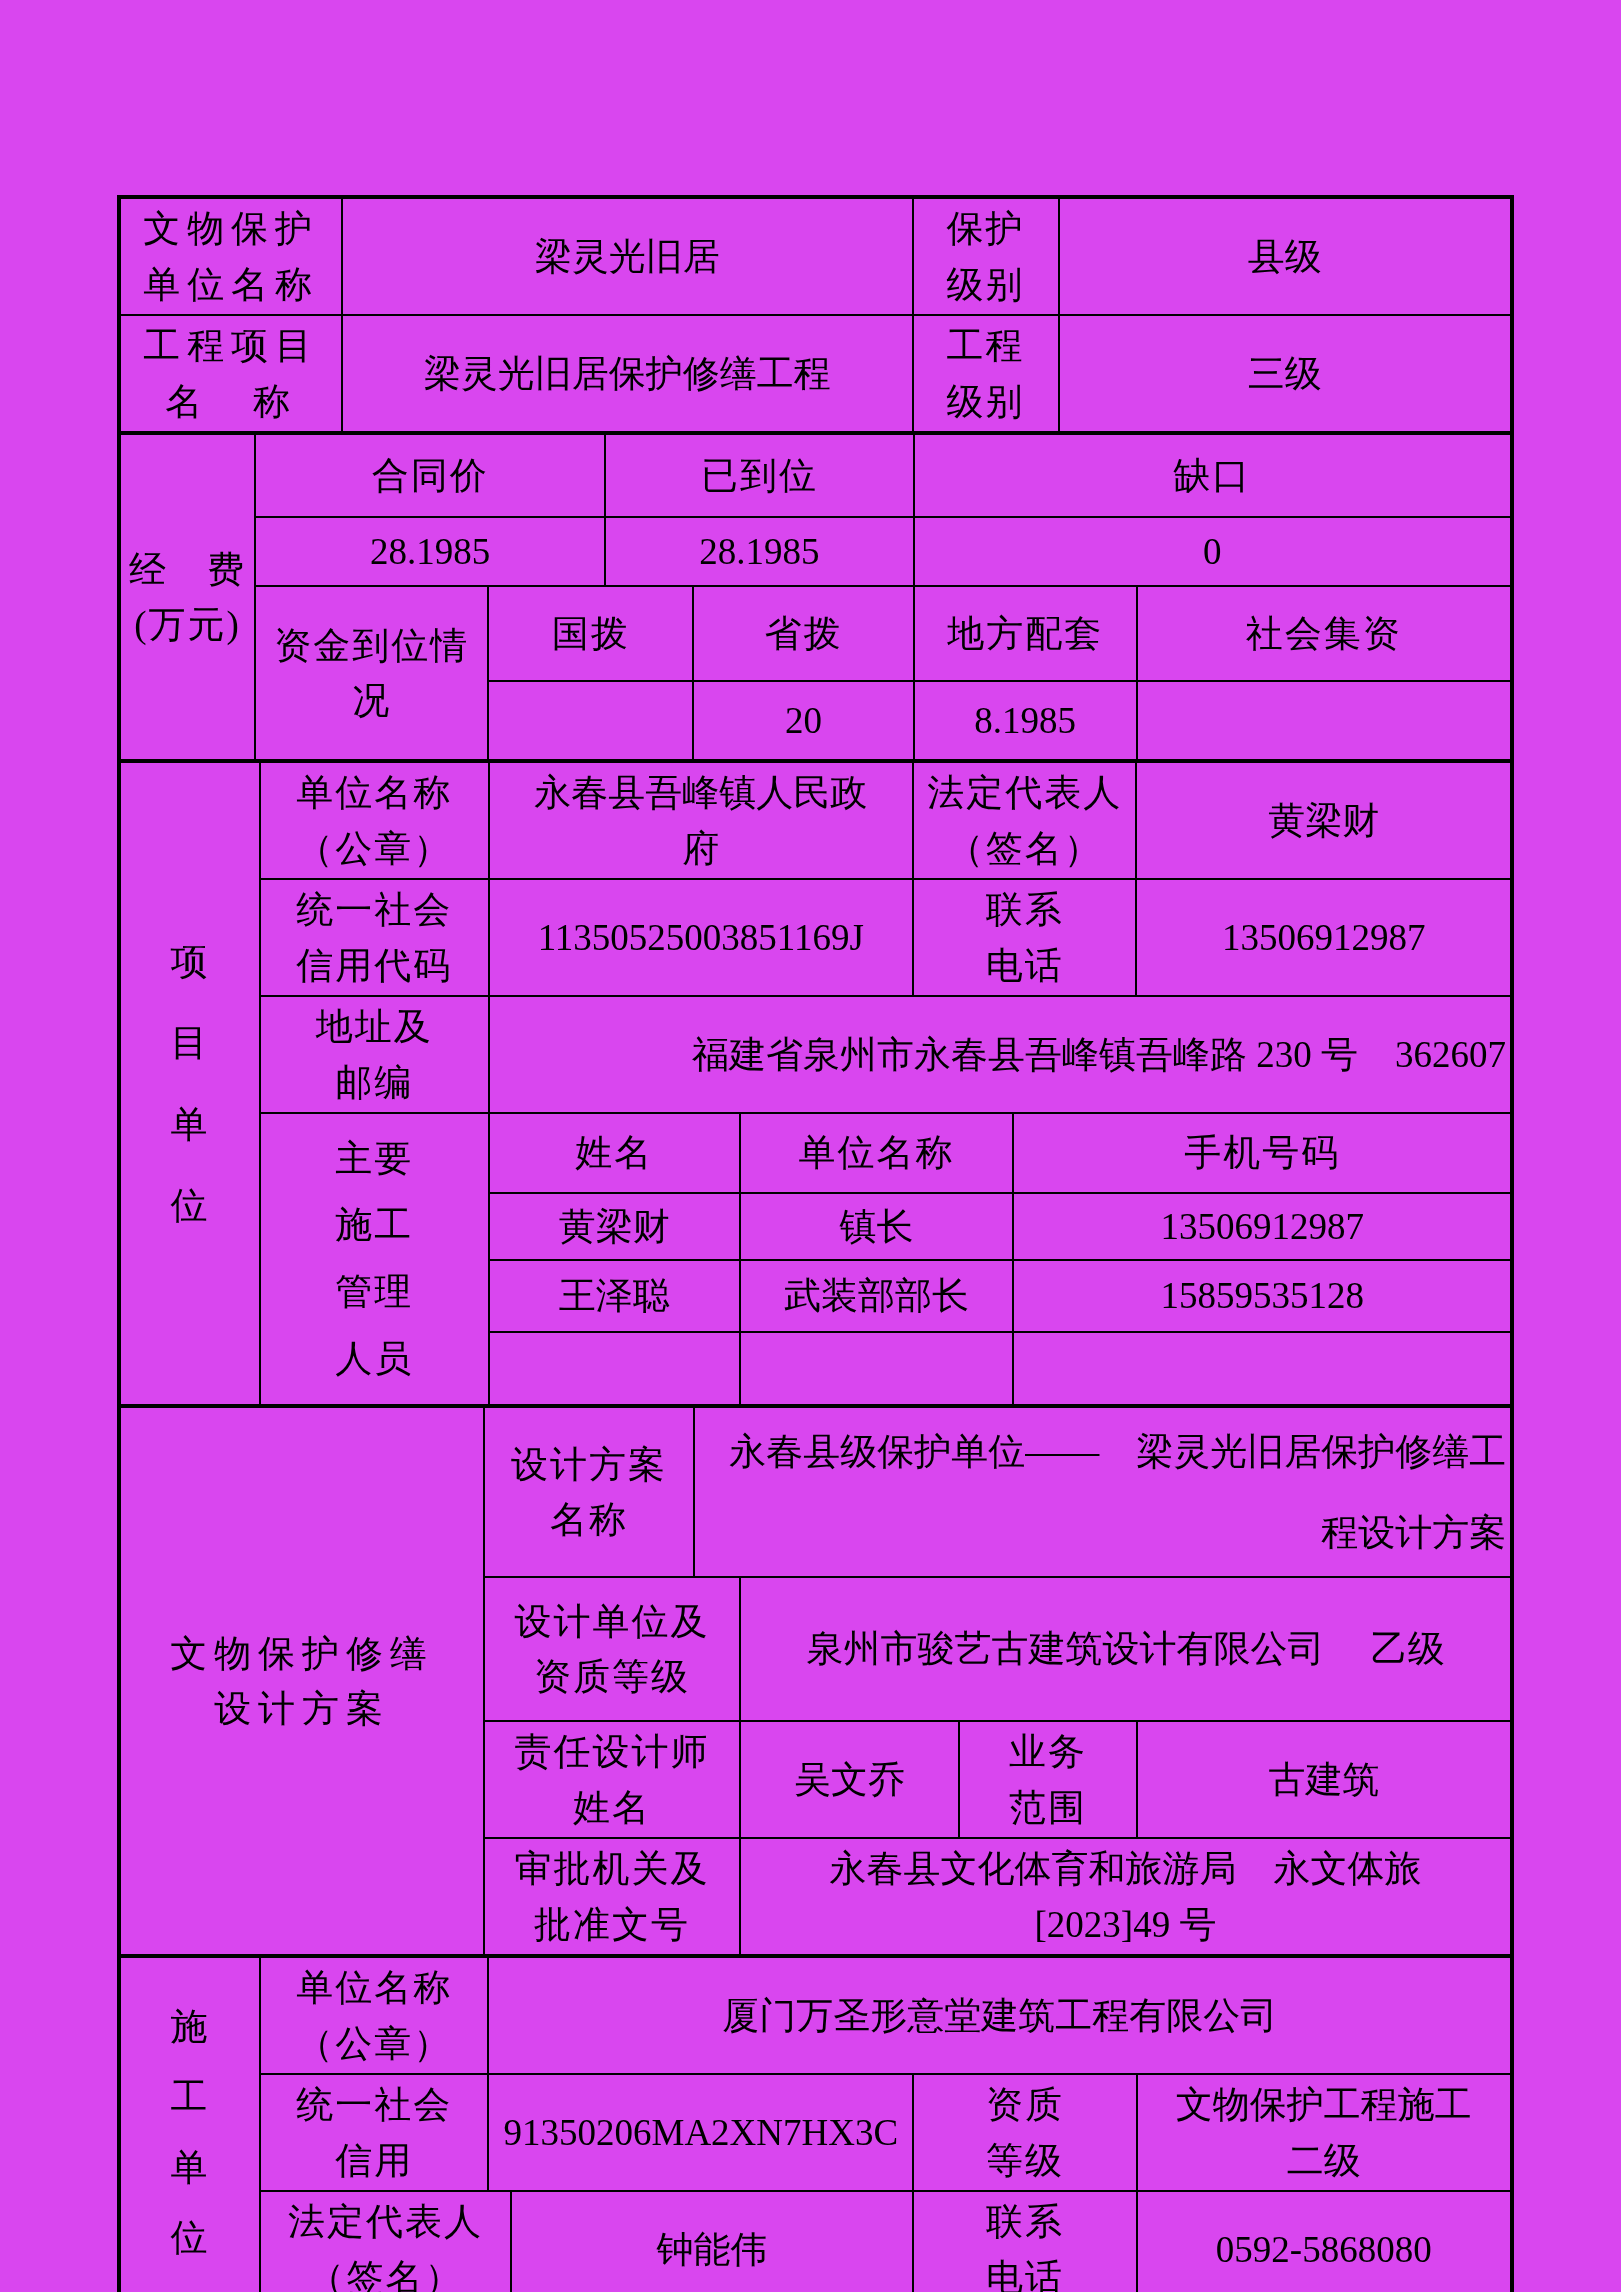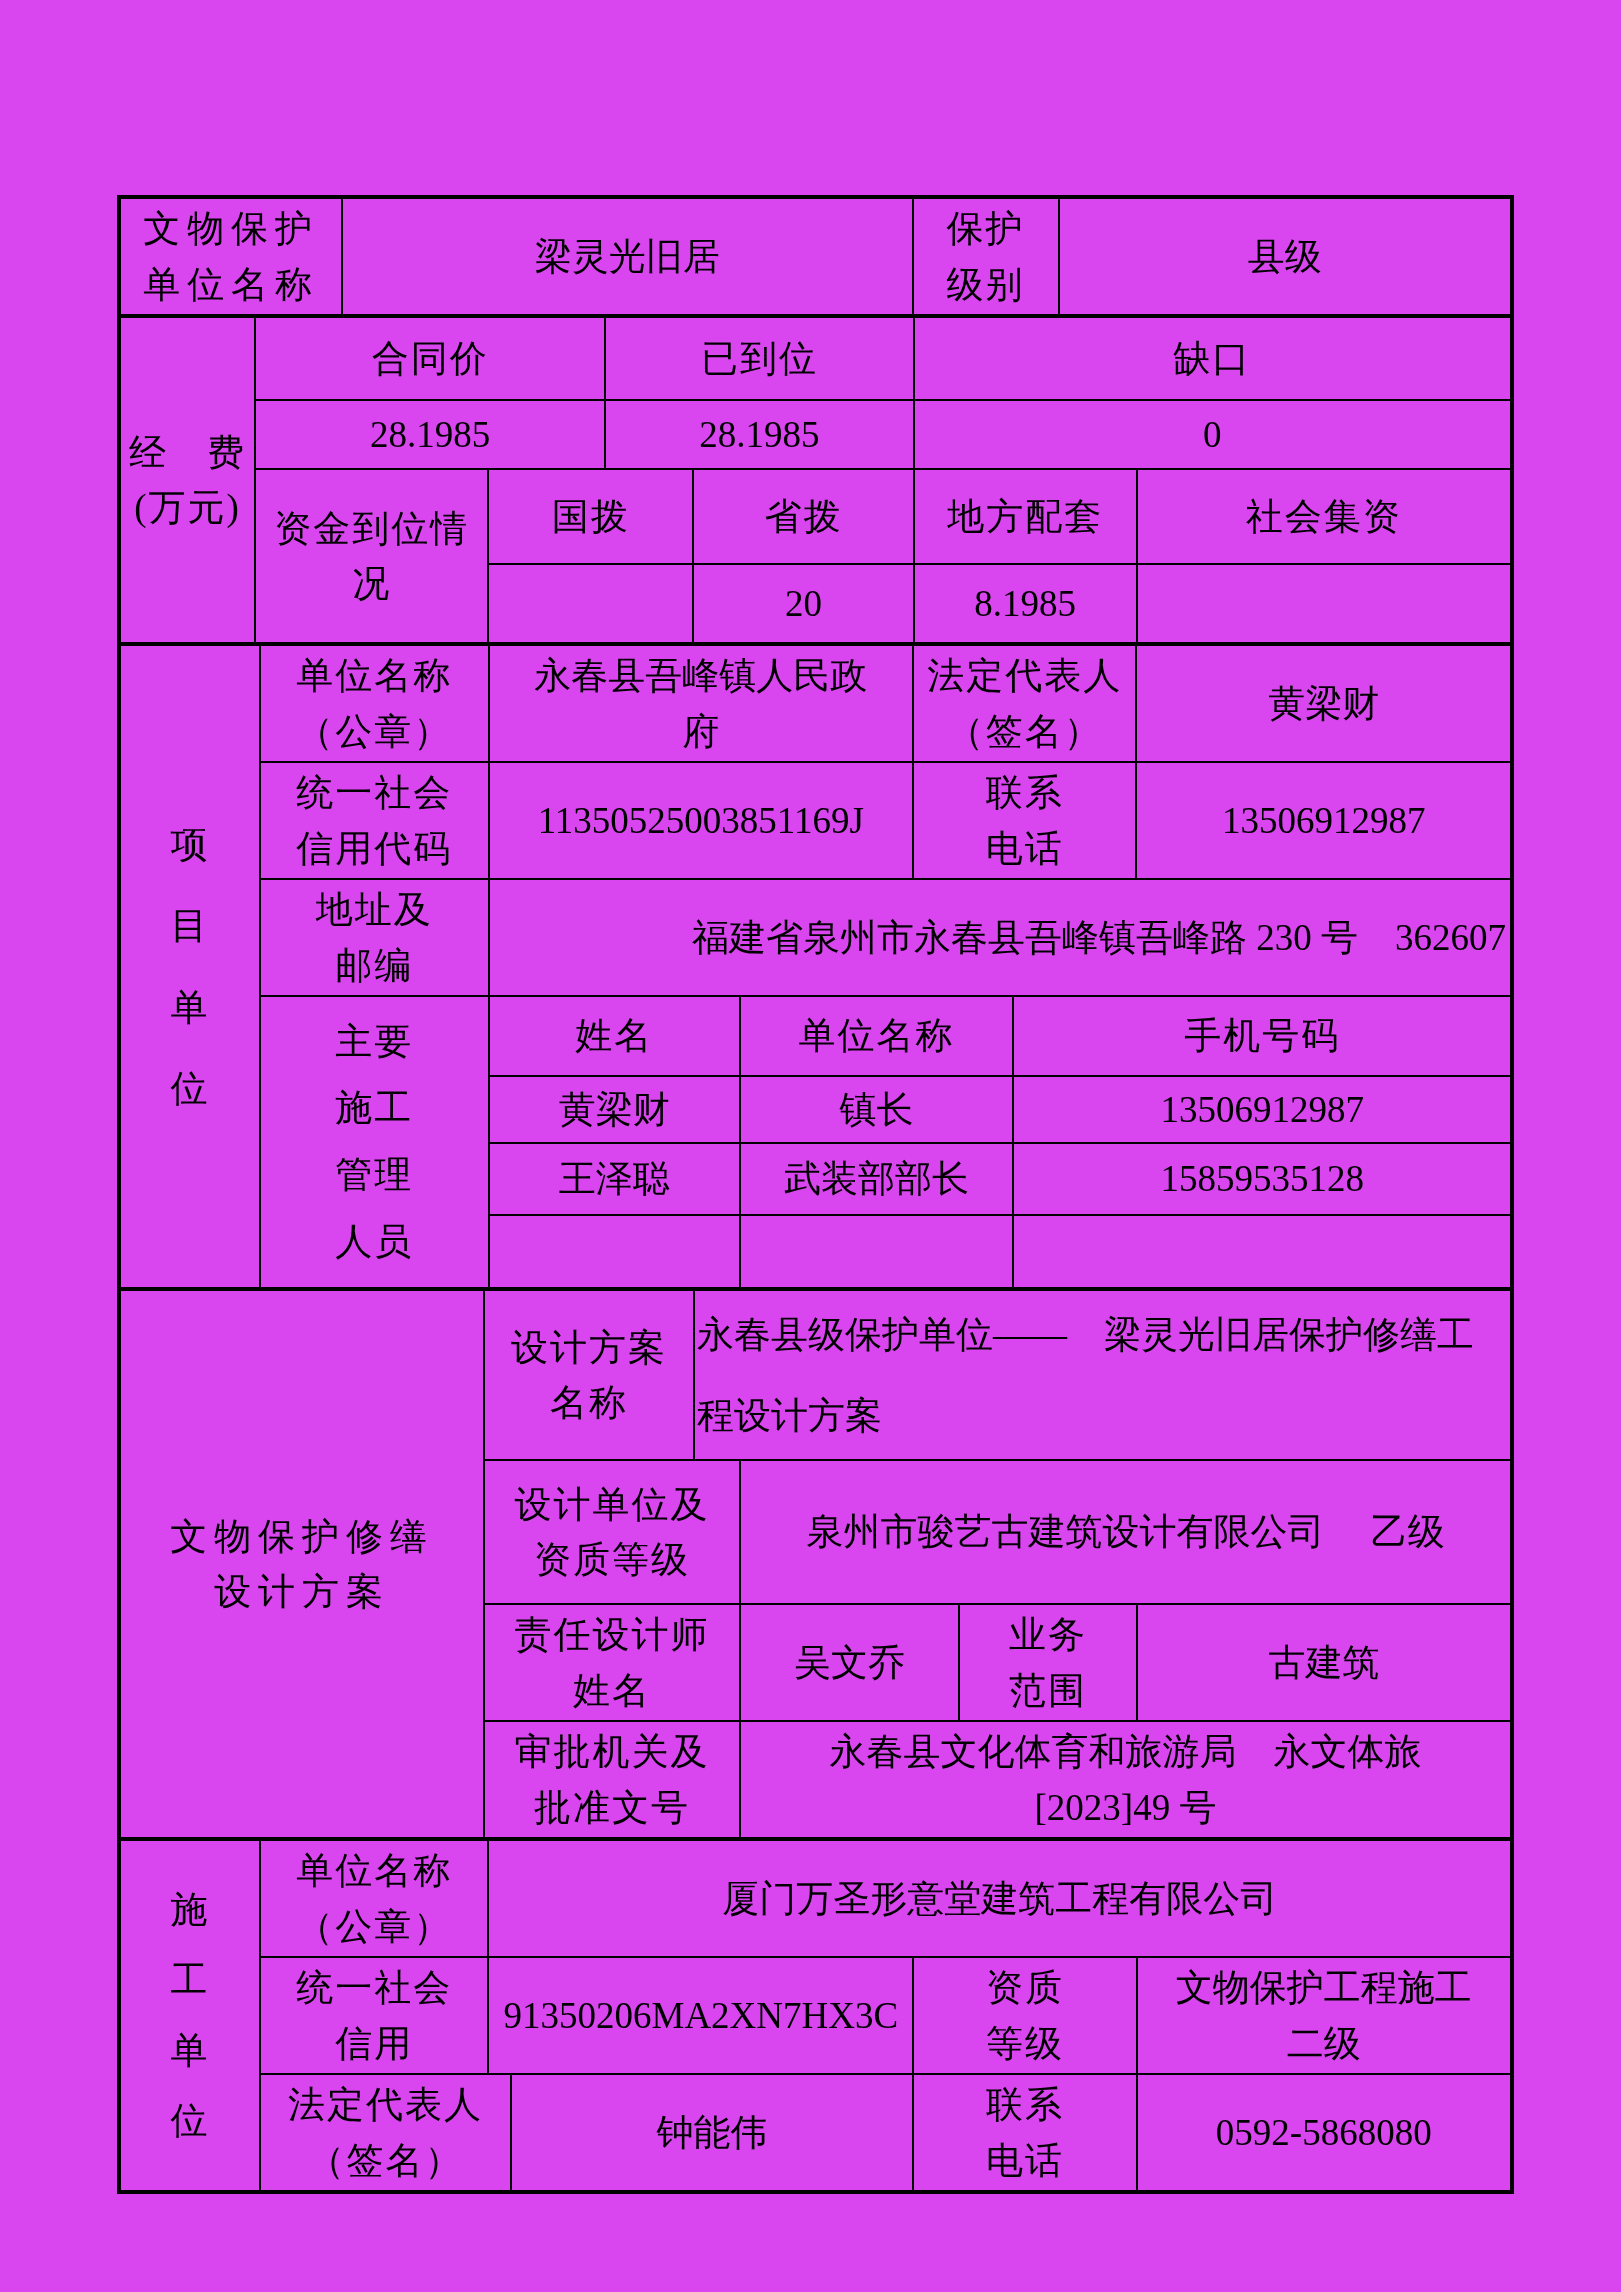--- a/index.html
+++ b/index.html
@@ -30,21 +30,21 @@
     padding:2px 3.9px;
     overflow:hidden;
     word-break:break-all;
   }
   .lab{letter-spacing:2px;}
   .ls7{letter-spacing:6.9px;}
   .left{text-align:right;padding-left:25px;}
   .lh22{line-height:2.2;}
   .lh19{line-height:1.9;}
   .lh18{line-height:1.8;}
-  .planname{text-align:left;padding-left:2px;line-height:2.2;}
+  .planname{text-align:right;padding-left:2px;line-height:2.2;}
 </style>
 </head>
 <body>
 
 <div class="page">
   <div class="form">
 
     <table class="sec">
       <colgroup>
           <col style="width:222px">
@@ -53,20 +53,28 @@
           <col style="width:452px">
         </colgroup>
       <tbody>
           <tr style="height:98px">
         <td class="lab ls7">文物保护
 单位名称</td>
         <td>梁灵光旧居</td>
         <td class="lab">保护
 级别</td>
         <td>县级</td>
+      </tr>
+      <tr style="height:103px">
+        <td class="lab ls7">工程项目
+名　称</td>
+        <td>梁灵光旧居保护修缮工程</td>
+        <td class="lab">工程
+级别</td>
+        <td>三级</td>
       </tr>
     </tbody>
       </table>
 
     <table class="sec">
       <colgroup>
           <col style="width:135px">
           <col style="width:233px">
           <col style="width:117px">
           <col style="width:88px">

